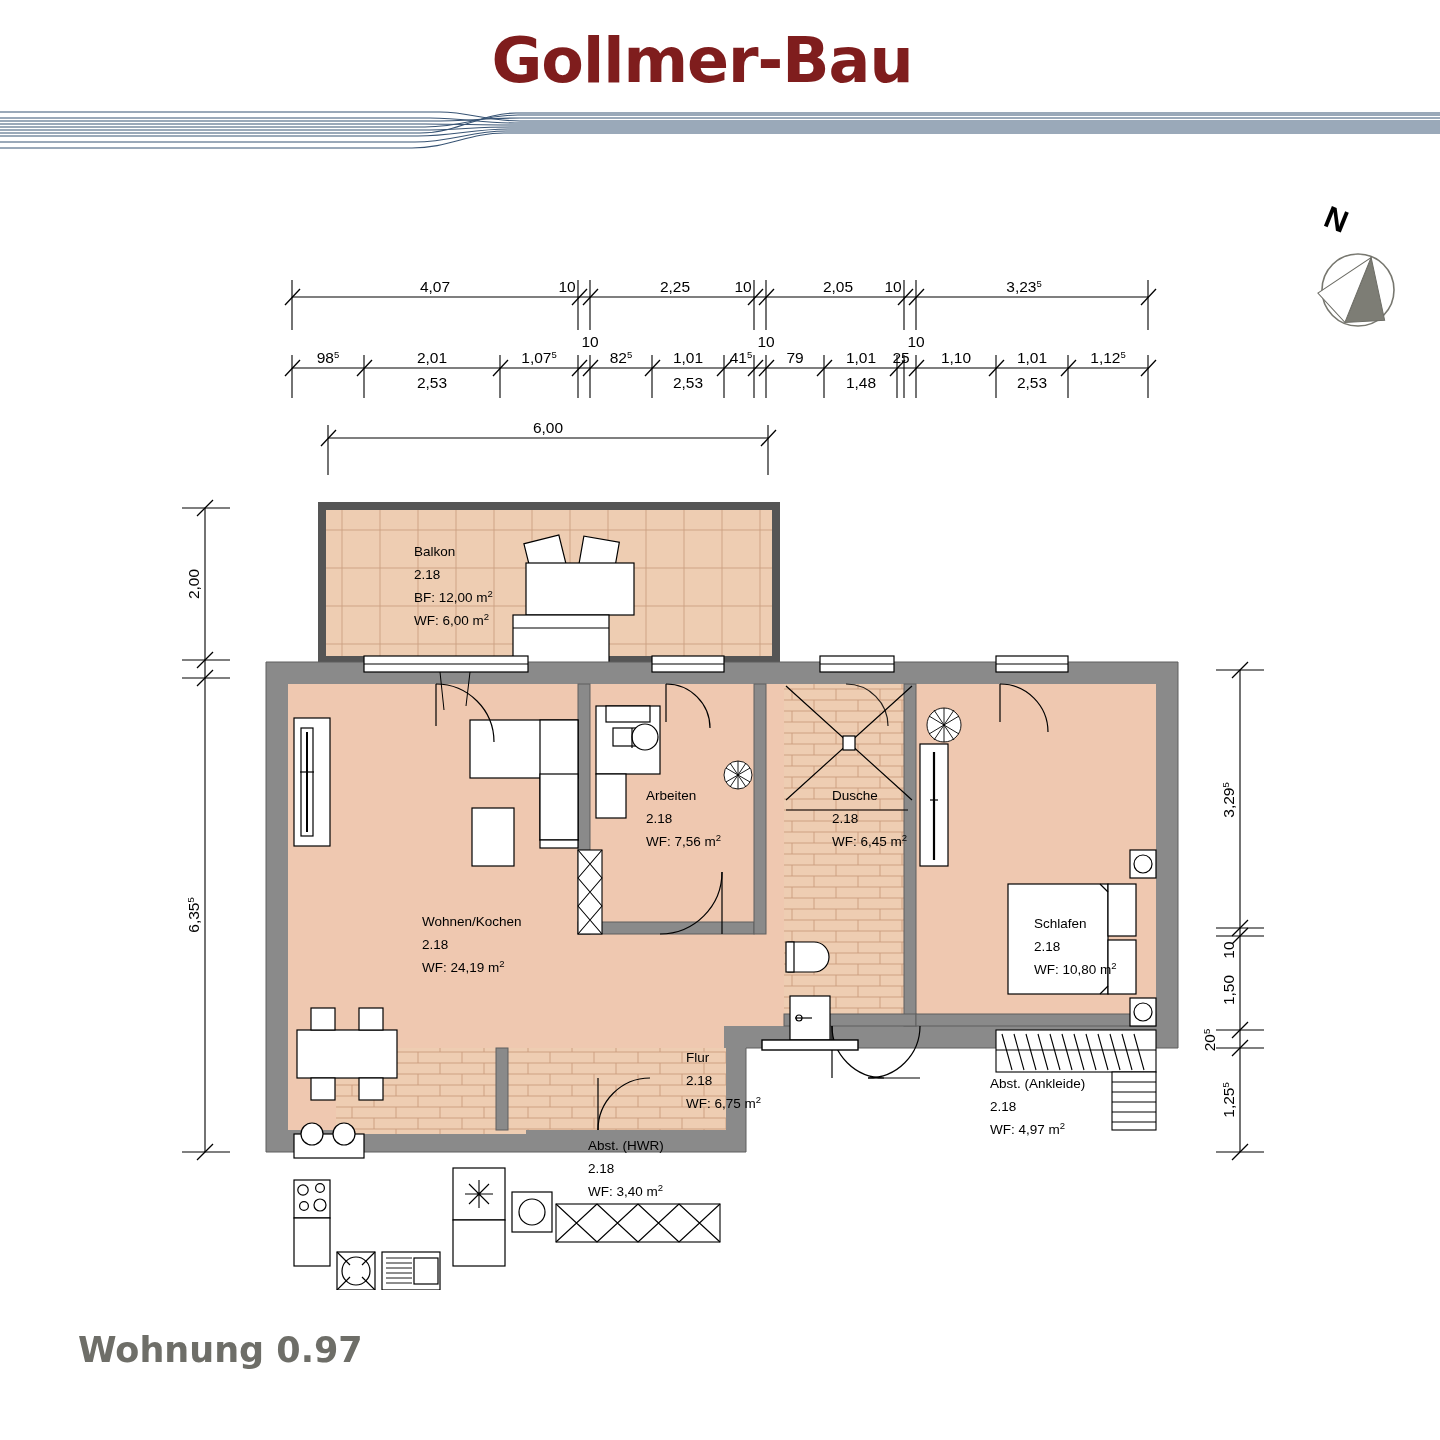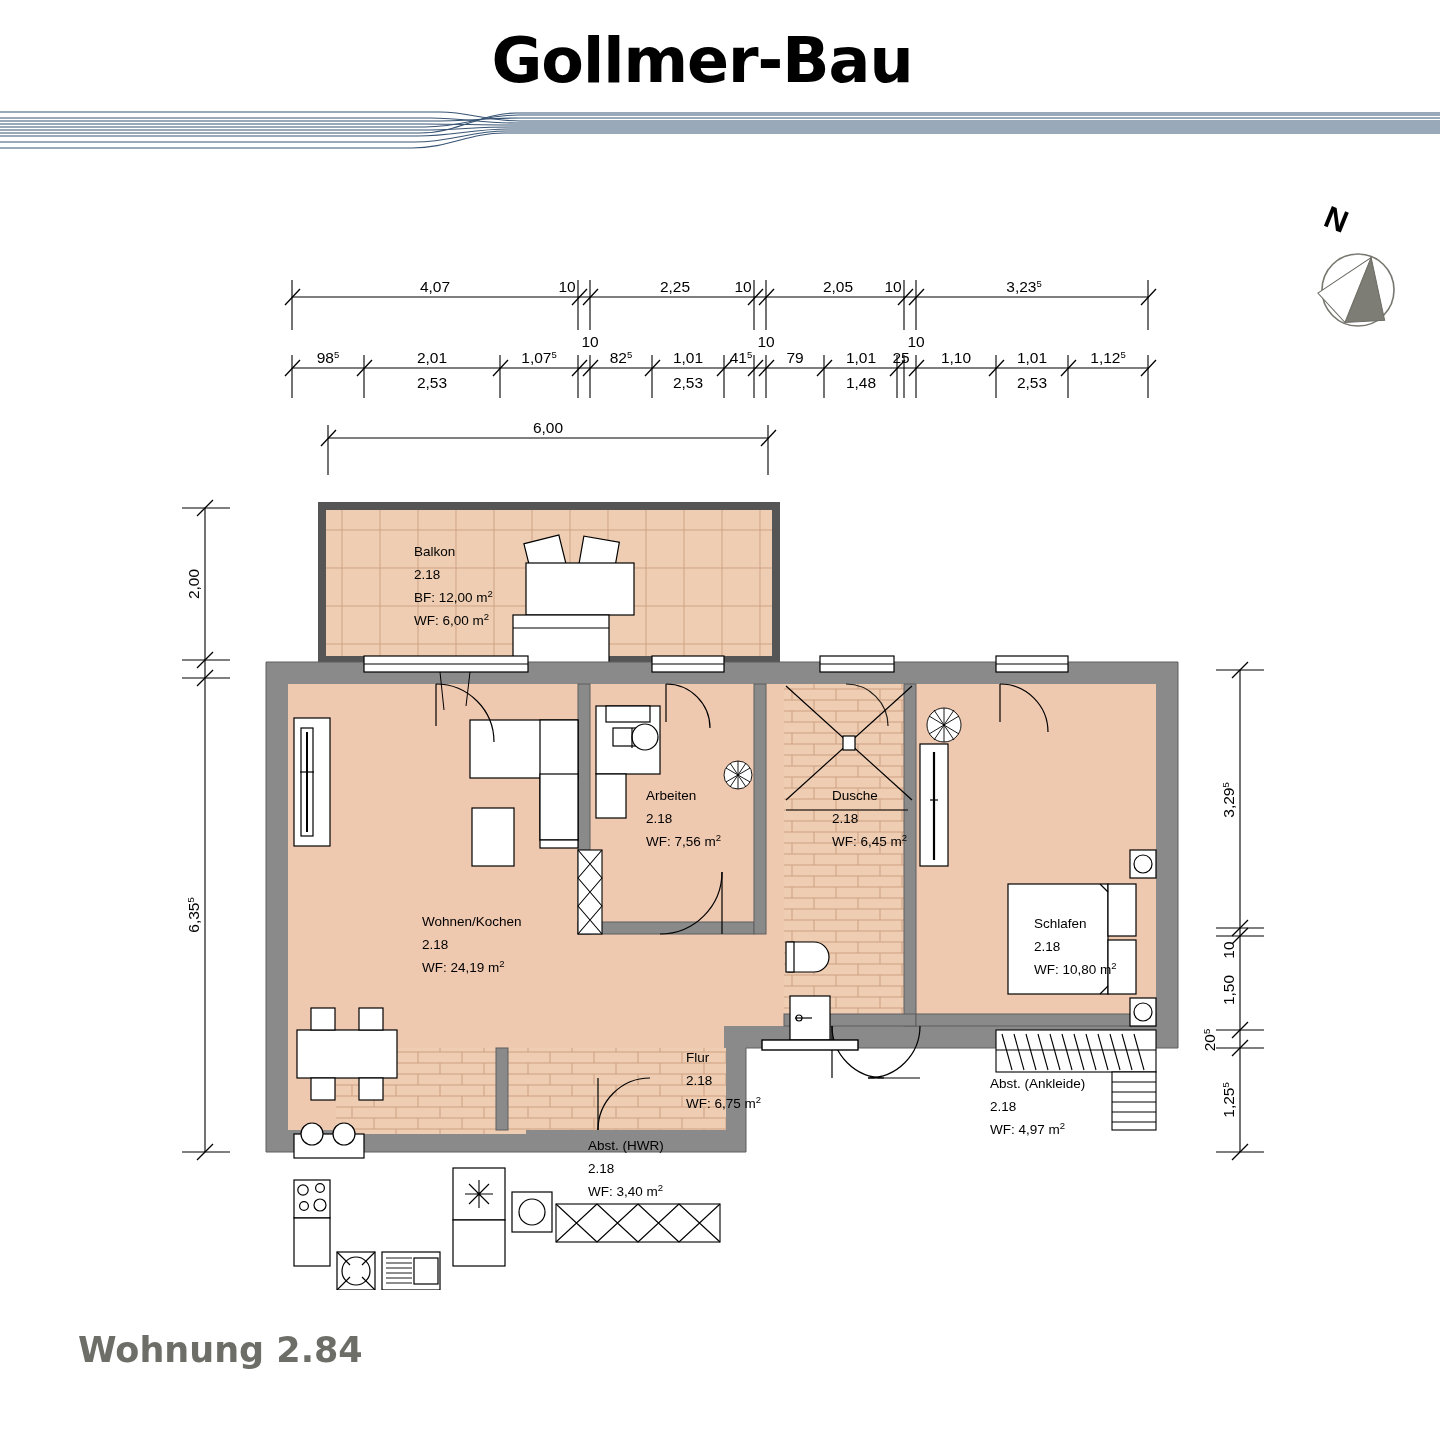--- a/index.html
+++ b/index.html
@@ -4,21 +4,21 @@
 <title>Wohnung 2.18 - Gollmer-Bau</title>
 <style>
   html,body{margin:0;padding:0;background:#ffffff;}
   body{width:1440px;height:1440px;position:relative;overflow:hidden;
        font-family:"Liberation Sans","DejaVu Sans",sans-serif;color:#000;}
   .page{position:absolute;inset:0;}
 
   
   #header-logo{position:absolute;left:0;top:0;width:1440px;height:150px;}
   #brand-title{position:absolute;left:0;top:24px;width:1404px;text-align:center;
-       font-size:62px;font-weight:bold;letter-spacing:-1px;color:#000000;
+       font-size:62px;font-weight:bold;letter-spacing:-1px;color:#7f1d1d;
        font-family:"DejaVu Sans",sans-serif;}
   #brand-swoosh{position:absolute;left:0;top:108px;width:1440px;height:44px;}
 
   
   #footer-caption{position:absolute;left:78px;top:1330px;font-size:35px;
        font-weight:bold;color:#6e6e68;font-family:"DejaVu Sans",sans-serif;}
 
   
   #plan-canvas{position:absolute;left:0;top:150px;width:1440px;height:1140px;}
   svg{display:block;}
@@ -494,15 +494,15 @@
       <path d="M666,534 A44,44 0 0,1 710,578"></path>
       <line x1="666" y1="534" x2="666" y2="572"></line>
       <path d="M1000,534 A48,48 0 0,1 1048,582"></path>
       <line x1="1000" y1="534" x2="1000" y2="572"></line>
       <path d="M846,534 A42,42 0 0,1 888,576" opacity="0.85"></path>
     </g>
 
   </svg>
   </div>
 
-  <div id="footer-caption">Wohnung 2.84</div>
+  <div id="footer-caption">Wohnung 0.97</div>
 
 </div>
 
 </body></html>

